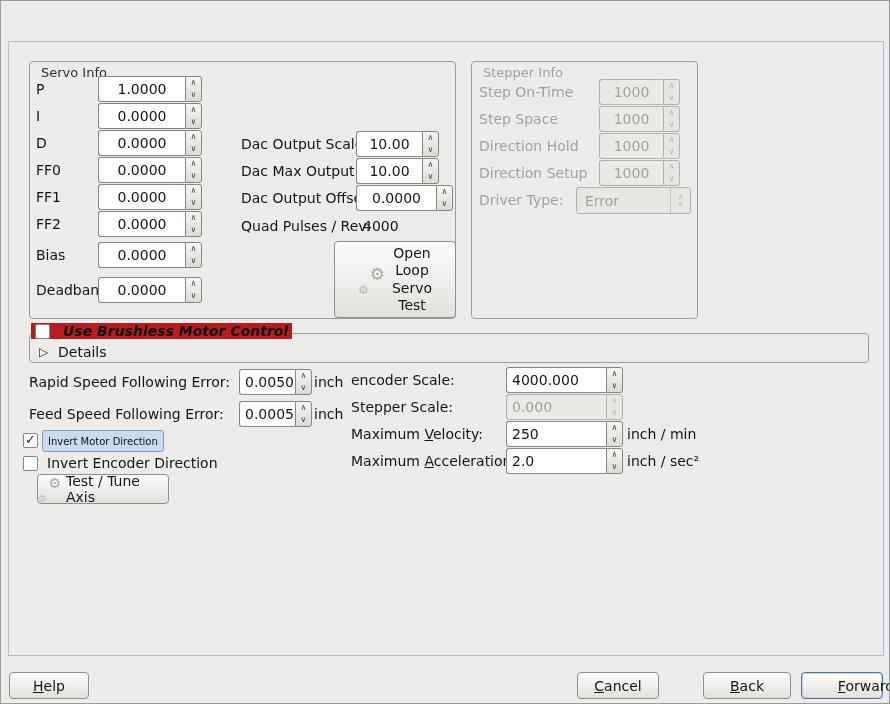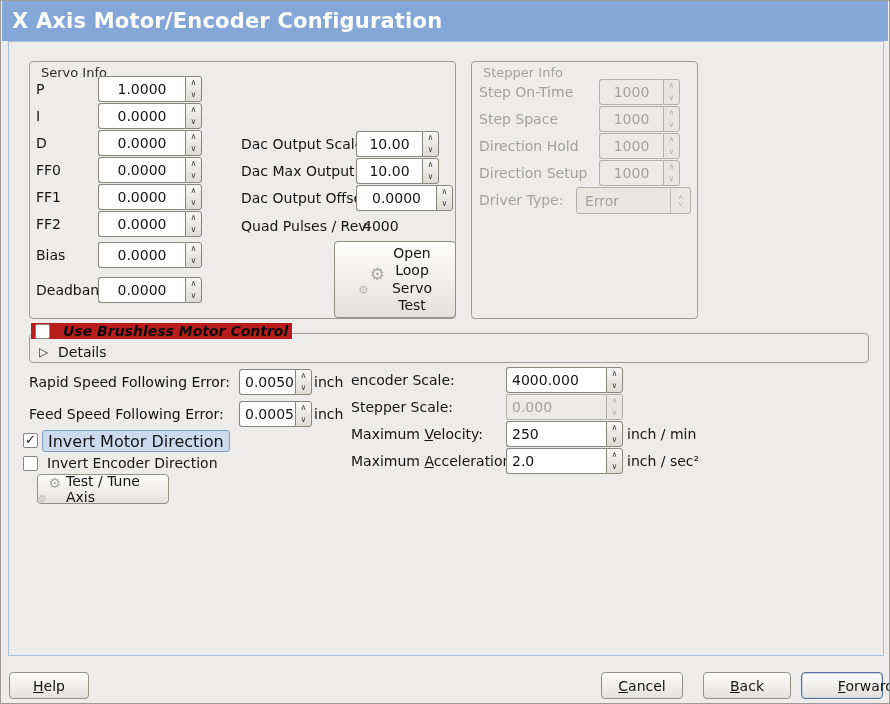--- a/index.html
+++ b/index.html
@@ -87,21 +87,21 @@
   .cb {
     position:absolute; width:15px; height:15px; background:#ffffff;
     border:1px solid #87857c; border-radius:2px;
     display:flex; align-items:center; justify-content:center;
   }
   .cb .check { font-size:13px; font-weight:bold; color:#1d1d1d; margin-top:-2px; }
 
   .hl-label {
     position:absolute; height:22px; background:#cbdaec; border:1px solid #7e9dc0;
     border-radius:3px; display:flex; align-items:center; padding:0 5px;
-    font-size:16px; color:#141414; white-space:nowrap;
+    font-size:10px; color:#141414; white-space:nowrap;
   }
 
   
   .combo {
     position:absolute; height:27px; background:#e9e7e4;
     border:1px solid #b2b0aa; border-radius:3px;
     display:flex; align-items:center;
   }
   .combo .combo-text { flex:1; padding:0 8px; font-size:14px; color:#a3a19b; }
   .combo .combo-arrows {
@@ -128,23 +128,20 @@
   .openloop-text { text-align:center; font-size:14px; line-height:17.5px; color:#141414; }
   .calc-text { font-size:14px; line-height:18px; color:#141414; text-align:left; }
 
   u { text-decoration:underline; }
 </style>
 </head>
 <body>
 
 <div class="window">
 
-  <div class="titlebar">
-    <div class="title">X Axis Motor/Encoder Configuration</div>
-  </div>
 
   <div class="panel"></div>
 
   <div class="frame" style="left:28px; top:60px; width:427px; height:258px;">
     <div class="frame-label">Servo Info</div>
   </div>
 
   <div class="lbl" style="left:35px; top:75px;">P</div>
   <div class="lbl" style="left:35px; top:102px;">I</div>
   <div class="lbl" style="left:35px; top:129px;">D</div>
@@ -378,21 +375,21 @@
     <div class="btns">
         <span class="ar">∧</span>
         <span class="ar">∨</span>
       </div>
   </div>
   <div class="lbl" style="left:626px; top:447px;">inch / sec²</div>
 
   <div class="btn" style="left:8px; top:671px; width:80px; height:27px;">
     <span><u>H</u>elp</span>
   </div>
-  <div class="btn" style="left:600px; top:671px; width:82px; height:27px;">
+  <div class="btn" style="left:576px; top:671px; width:82px; height:27px;">
     <span><u>C</u>ancel</span>
   </div>
   <div class="btn" style="left:702px; top:671px; width:88px; height:27px;">
     <span><u>B</u>ack</span>
   </div>
   <div class="btn focused" style="left:800px; top:671px; width:82px; height:27px;padding-left:48px;">
     <span><u>F</u>orward</span>
   </div>
 
 </div>

